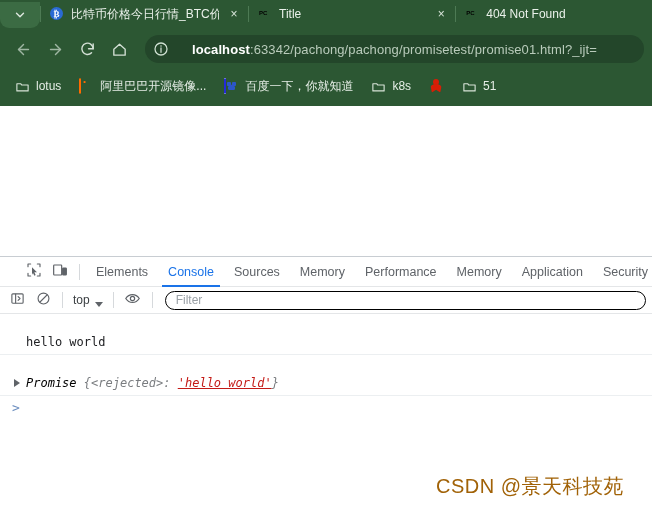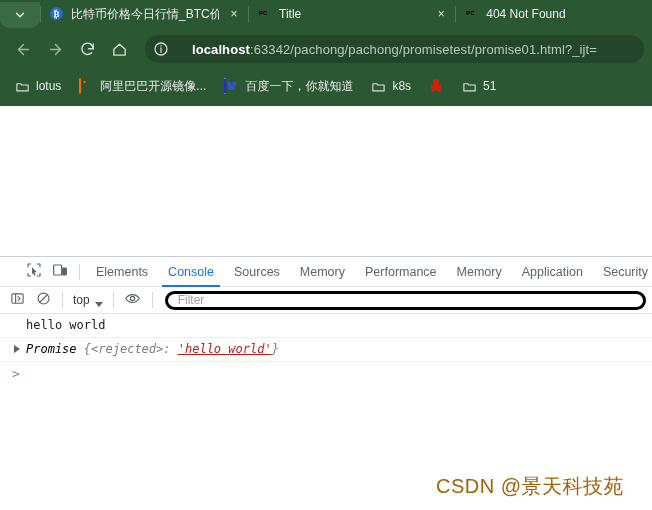--- a/index.html
+++ b/index.html
@@ -300,21 +300,21 @@
   #context-selector .caret {
     width: 0; height: 0;
     border-left: 4px solid transparent;
     border-right: 4px solid transparent;
     border-top: 5px solid #5f6368;
   }
   #filter-input {
     flex: 1 1 auto;
     height: 19px;
     margin: 0 6px 0 6px;
-    border: 3px solid #000000;
+    border: 1px solid #000000;
     border-radius: 10px;
     font-size: 12px;
     color: #701a75;
     padding: 0 10px;
     outline: none;
     background: #fff;
     font-family: "Liberation Sans", sans-serif;
   }
   #filter-input::placeholder { color: #9aa0a6; }
 
@@ -325,20 +325,21 @@
     font-size: 12px;
   }
   .console-row {
     border-bottom: 1px solid #eceff1;
     padding: 4px 0 4px 26px;
     min-height: 22px;
     line-height: 15px;
     color: #202124;
     position: relative;
     white-space: nowrap;
+    margin-top: 17px;
   }
   .console-row.obj { font-style: italic; }
   .expand-tri {
     position: absolute;
     left: 14px; top: 7px;
     width: 0; height: 0;
     border-top: 4px solid transparent;
     border-bottom: 4px solid transparent;
     border-left: 6px solid #5f6368;
     cursor: pointer;

